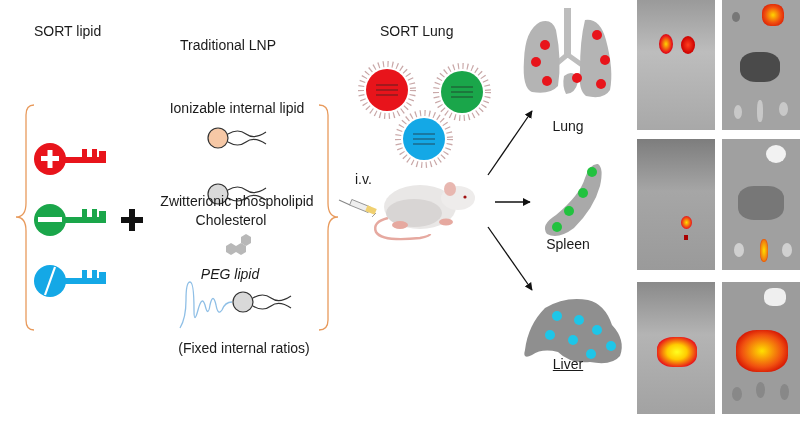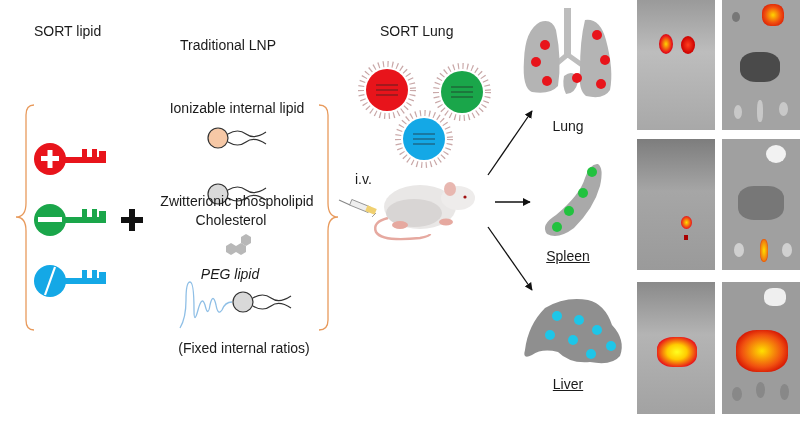--- a/index.html
+++ b/index.html
@@ -159,22 +159,22 @@
 
 <div class="lbl ctr" style="left:237px;top:100px;">Ionizable internal lipid</div>
 <div class="lbl ctr" style="left:237px;top:157px;margin-top:36px;">Zwitterionic phospholipid</div>
 <div class="lbl ctr" style="left:231px;top:212px;text-align:center;">Cholesterol</div>
 <div class="lbl ctr" style="left:230px;top:266px;font-style:italic;">PEG lipid</div>
 <div class="lbl ctr" style="left:244px;top:340px;">(Fixed internal ratios)</div>
 
 <div class="lbl" style="left:355px;top:171px;">i.v.</div>
 
 <div class="lbl ctr" style="left:568px;top:118px;">Lung</div>
-<div class="lbl ctr" style="left:568px;top:248px;text-decoration:underline;">Spleen</div>
-<div class="lbl ctr" style="left:568px;top:376px;text-decoration:underline;">Liver</div>
+<div class="lbl ctr" style="left:568px;top:236px;">Spleen</div>
+<div class="lbl ctr" style="left:568px;top:356px;text-decoration:underline;">Liver</div>
 
 <div class="panel" style="left:637px;top:0px;width:78px;height:130px;background:linear-gradient(#9a9a9a,#bdbdbd 40%,#a8a8a8);">
   <div style="position:absolute;left:22px;top:34px;width:14px;height:20px;border-radius:50%;background:radial-gradient(#ffd400,#e8141b 60%,#8a0000);"></div>
   <div style="position:absolute;left:44px;top:36px;width:14px;height:18px;border-radius:50%;background:radial-gradient(#ff4020,#c00 70%);"></div>
 </div>
 <div class="panel" style="left:722px;top:0px;width:78px;height:130px;background:#a3a3a3;">
   <div style="position:absolute;left:40px;top:4px;width:22px;height:22px;border-radius:40%;background:radial-gradient(#ffd400,#f05010 50%,#c00);"></div>
   <div style="position:absolute;left:18px;top:52px;width:40px;height:30px;border-radius:40%;background:#4a4a4a;"></div>
   <div style="position:absolute;left:10px;top:12px;width:8px;height:10px;border-radius:50%;background:#777;"></div>
   <div style="position:absolute;left:12px;top:105px;width:8px;height:14px;border-radius:50%;background:#c8c8c8;"></div>

